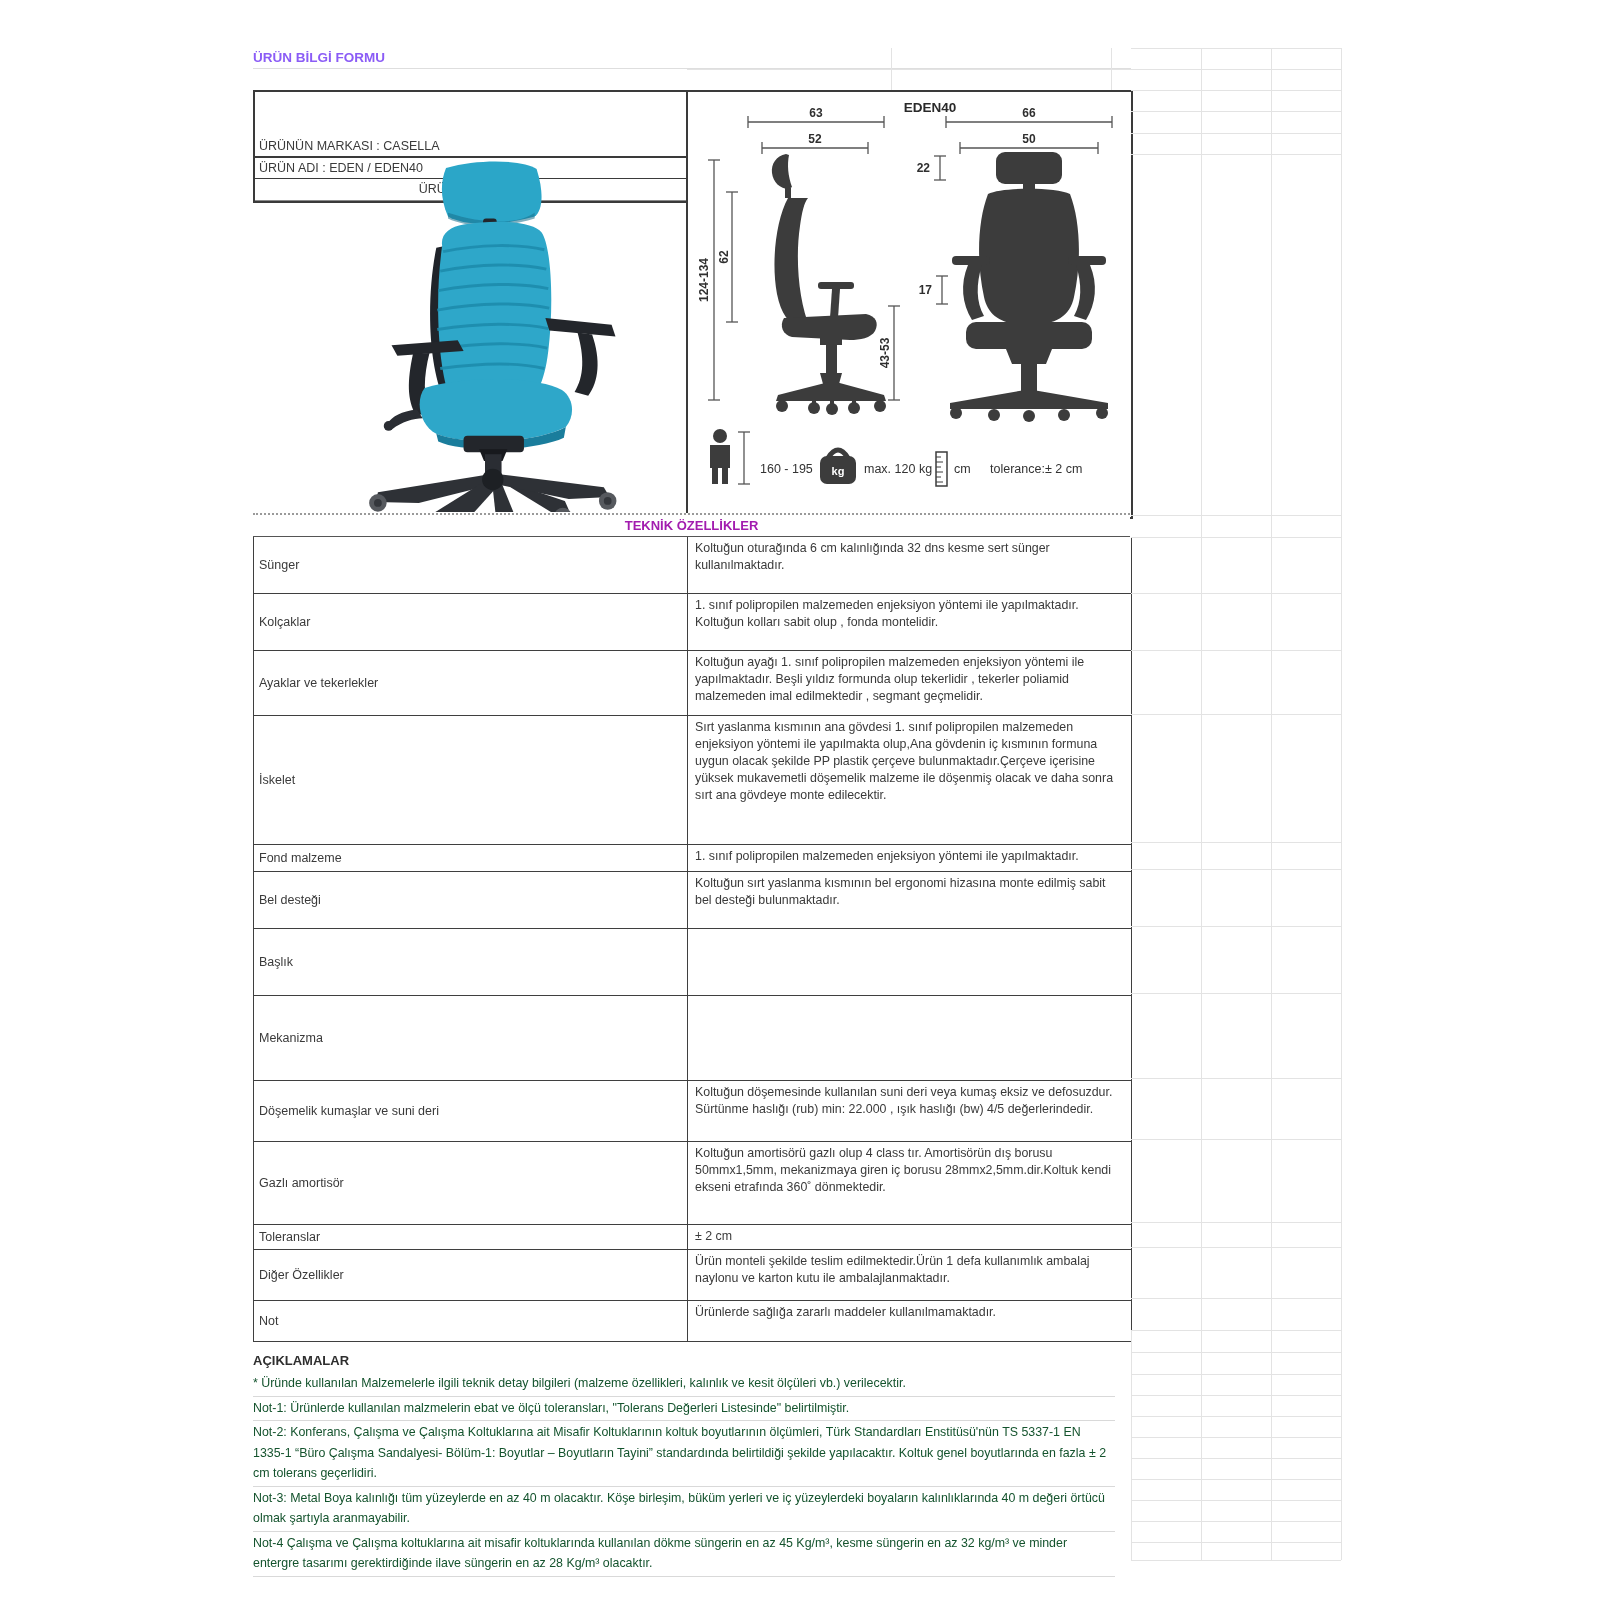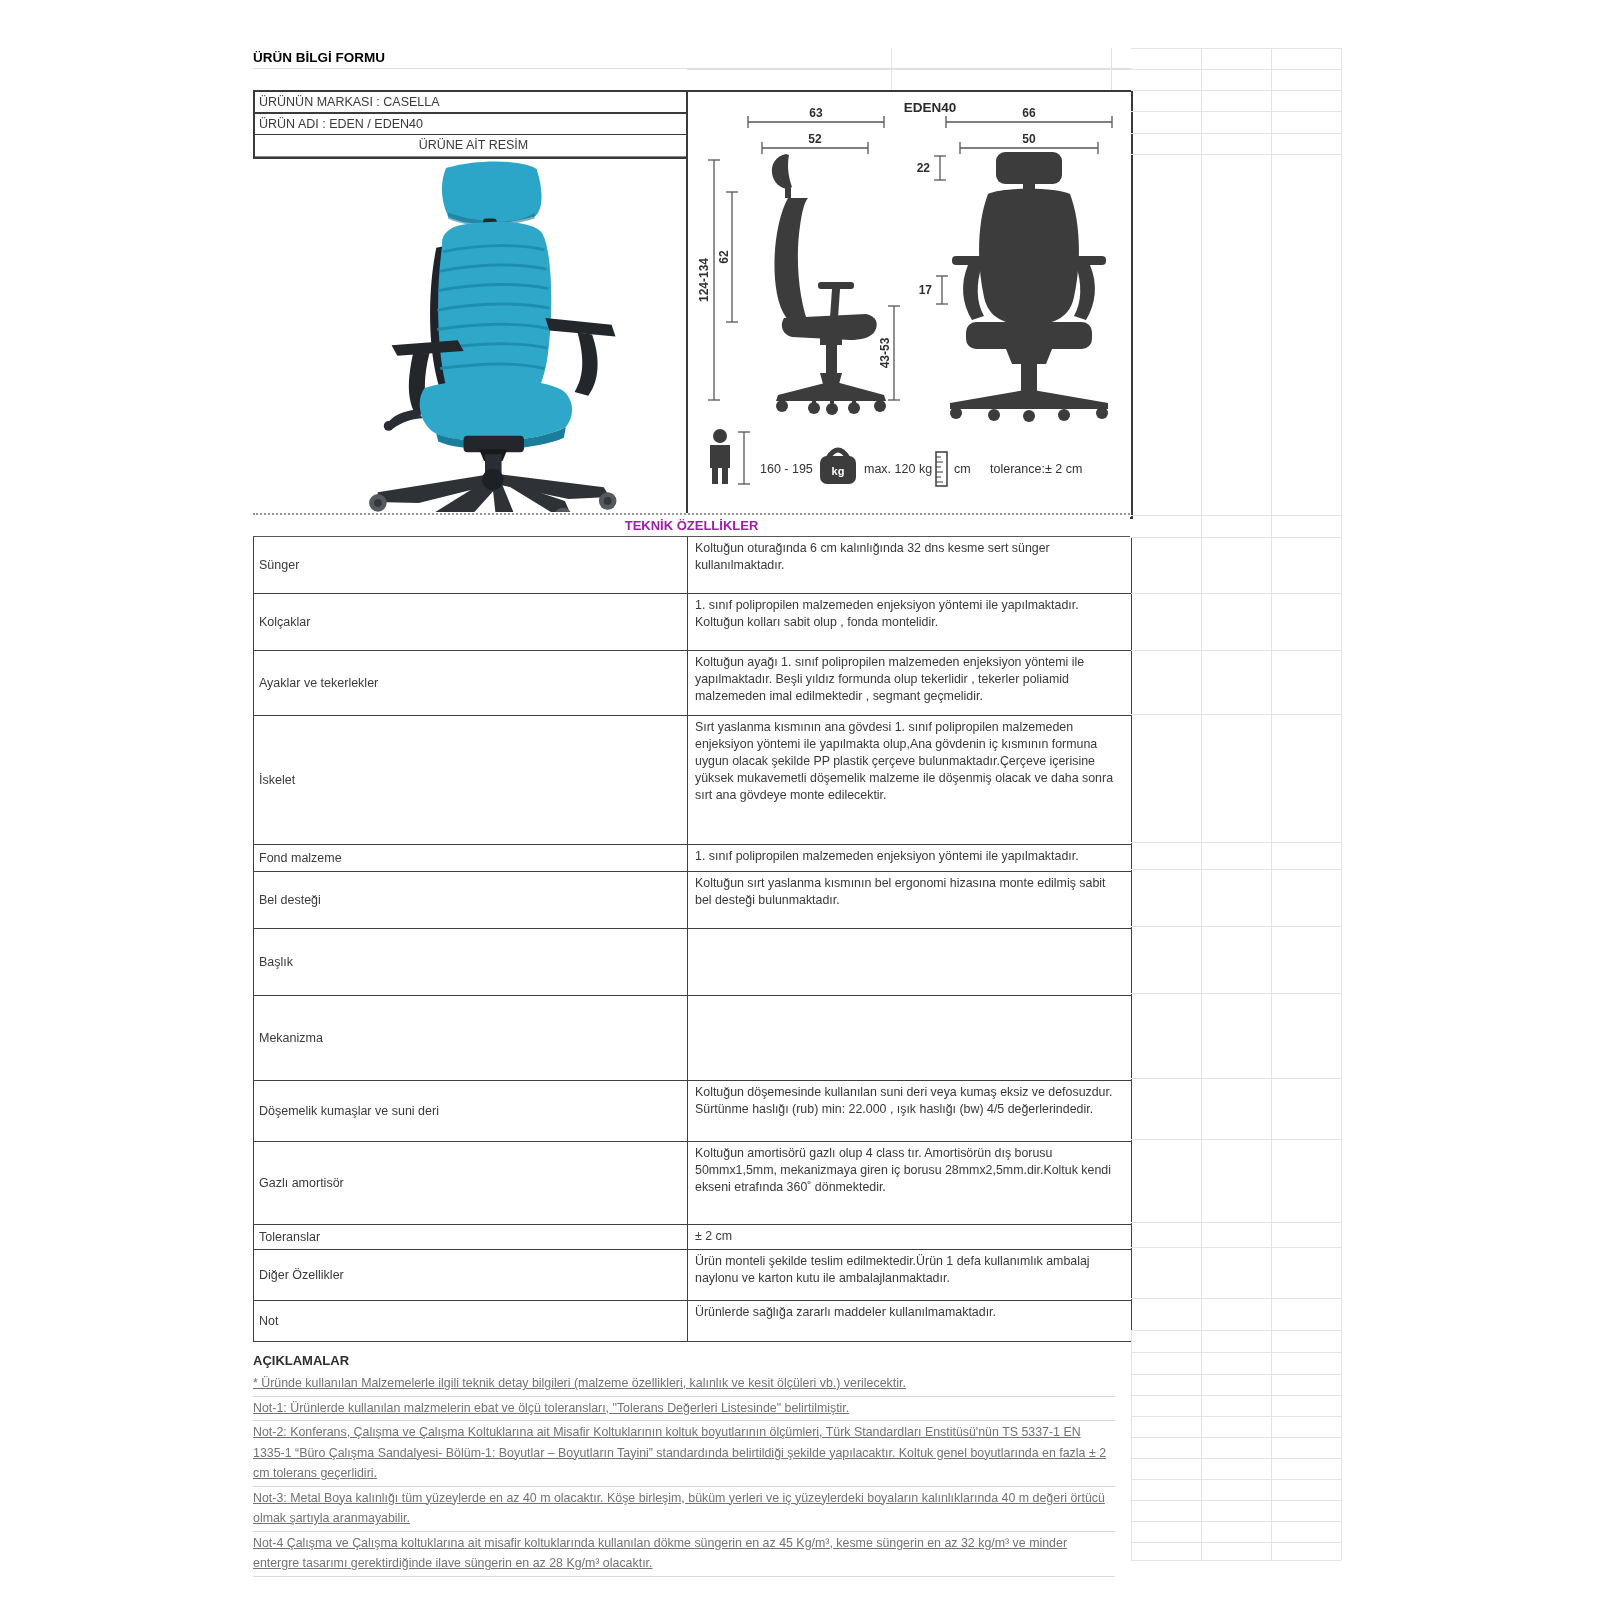--- a/index.html
+++ b/index.html
@@ -1,40 +1,40 @@
 <!DOCTYPE html>
 <html><head>
 <meta charset="utf-8">
 <style>
   html,body{margin:0;padding:0;background:#fff;}
   .page{position:relative;width:1600px;height:1600px;background:#ffffff;overflow:hidden;
         font-family:"Liberation Sans", sans-serif;color:#3a3a3a;}
   .gl{position:absolute;background:#e3e3e3;}
   .form-title{position:absolute;left:253px;top:48px;width:878px;height:20px;line-height:20px;
-        font-size:13.5px;font-weight:bold;color:#000000;border-bottom:1px solid #dedede;}
+        font-size:13.5px;font-weight:bold;color:#8b5cf6;border-bottom:1px solid #dedede;}
   .info-box{position:absolute;left:253px;top:90px;width:433px;border:2px solid #3a3a3a;background:#fff;}
   .info-row{height:20px;line-height:20px;font-size:12.5px;padding-left:4px;color:#3a3a3a;}
-  .info-row.first{border-bottom:2px solid #3a3a3a;}
+  .info-row.first{border-bottom:2px solid #3a3a3a;margin-top:44px;}
   .info-row.second{border-bottom:1.5px solid #3a3a3a;}
   .info-row.caption{text-align:center;border-bottom:1px solid #8a8a8a;height:21px;line-height:21px;}
   .diagram-box{position:absolute;left:686px;top:90px;width:443px;height:425px;border:2px solid #3a3a3a;background:#fff;}
   .photo-wrap{position:absolute;left:300px;top:152px;width:370px;height:360px;}
   .teknik-header{position:absolute;left:253px;top:513px;width:877px;height:21px;line-height:21px;
         text-align:center;font-weight:bold;font-size:13px;color:#a21caf;
         border-top:2px dotted #9a9a9a;border-bottom:2.5px solid #555;background:#fff;}
   .spec-table{position:absolute;left:253px;top:537px;width:877px;
         border-left:1px solid #3f3f3f;border-right:1.5px solid #3f3f3f;border-bottom:1.5px solid #3f3f3f;background:#fff;}
   .spec-row{display:flex;border-bottom:1px solid #3f3f3f;}
   .spec-row:last-child{border-bottom:none;}
   .spec-label{flex:0 0 428px;border-right:1px solid #3f3f3f;display:flex;align-items:center;
         padding-left:5px;font-size:12.5px;color:#3a3a3a;}
   .spec-value{flex:1;padding:3px 8px 3px 7px;font-size:12.4px;line-height:17px;color:#3a3a3a;}
   .notes{position:absolute;left:253px;top:1350px;width:862px;}
   .notes-header{font-weight:bold;font-size:13px;color:#2e2e2e;height:22px;line-height:22px;}
-  .note{font-size:12.4px;line-height:20.5px;padding:1px 0 2px 0;border-bottom:1px solid #d9d9d9;color:#737373;text-decoration:underline;}
+  .note{font-size:12.4px;line-height:20.5px;padding:1px 0 2px 0;border-bottom:1px solid #d9d9d9;color:#14532d;}
   svg text{font-family:"Liberation Sans", sans-serif;}
   .dim-text{font-size:12px;font-weight:bold;fill:#2f2f2f;}
   .cap-text{font-size:12.5px;fill:#333;}
   .model-text{font-size:13.5px;font-weight:bold;fill:#2a2a2a;}
 </style>
 </head>
 <body>
 
 <div class="page">
 

